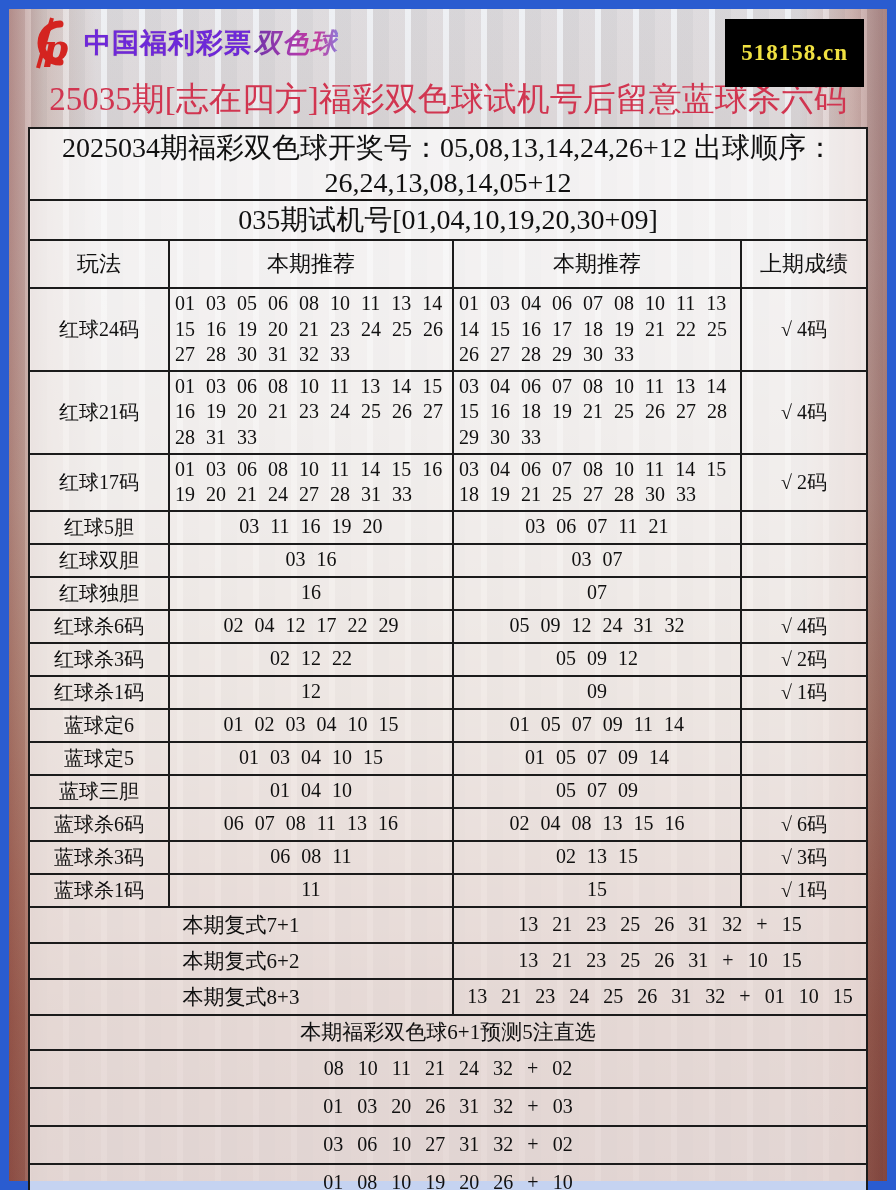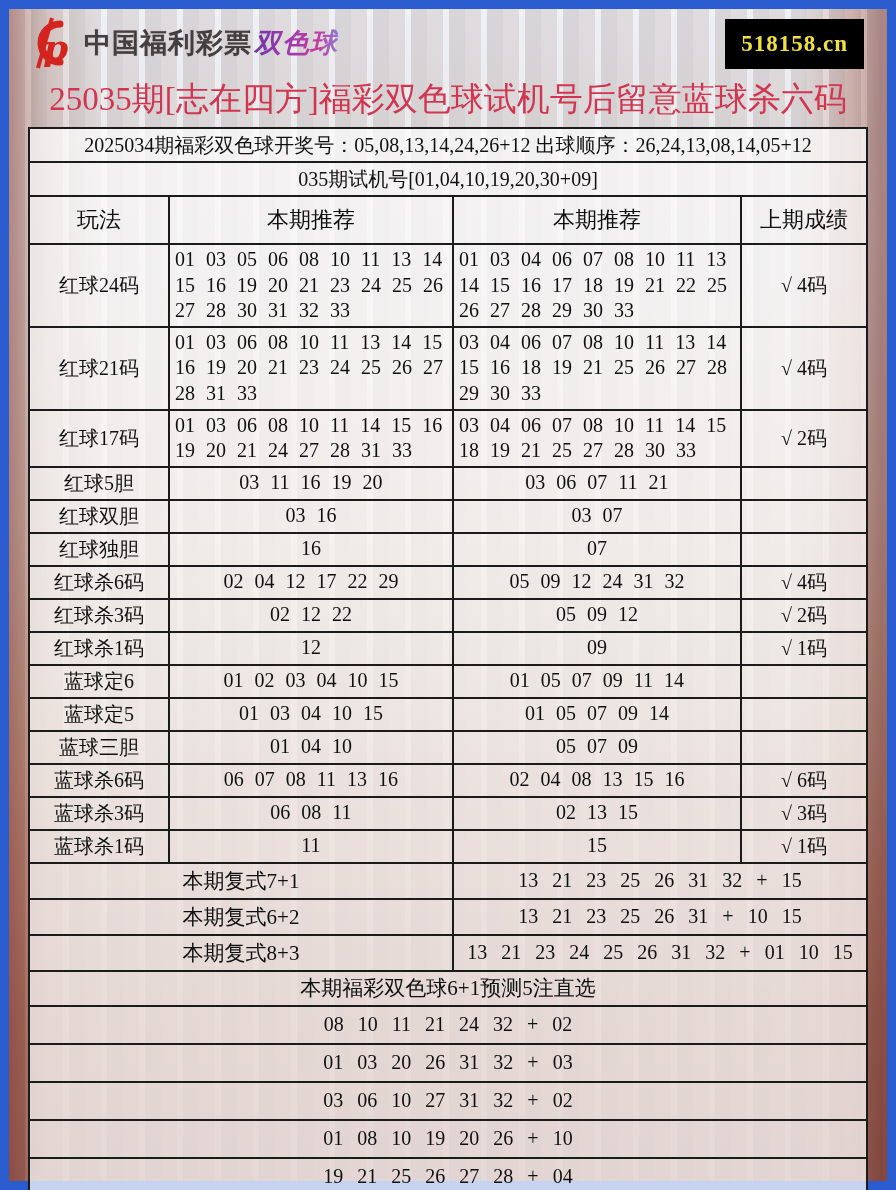--- a/index.html
+++ b/index.html
@@ -32,31 +32,31 @@
         #edeff3 0%, #e6e3e4 22%, #dcd2cb 42%,
         #cdb5a7 58%, #bb9183 74%, #ab7a6d 86%, #9e6d64 100%);
   }
   .content { position: absolute; inset: 9px 14px; }
 
   
   .top-bar { position: relative; height: 58px; margin-top: 6px; }
   .logo-group { position: absolute; left: 10px; top: 2px; display: flex; align-items: center; gap: 8px; }
   .logo-mark { width: 52px; height: 52px; }
   .brand-text { font-size: 27px; font-weight: 700; letter-spacing: 1px; }
-  .brand-org { color: #404040; text-shadow: 0 0 1px rgba(125,40,48,0.4); }
+  .brand-org { color: #6d28d9; text-shadow: 0 0 1px rgba(125,40,48,0.4); }
   .brand-product {
     background: linear-gradient(90deg, #6f35a8 0%, #a63aae 45%, #c2399b 75%, #8f7bd8 100%);
     -webkit-background-clip: text; background-clip: text; color: transparent;
     font-style: italic; margin-left: 2px;
   }
   .site-badge {
     position: absolute; right: 18px; top: 4px;
     background: #000; color: #f0e141;
     font-size: 23px; font-weight: 700;
-    padding: 12px 16px; letter-spacing: 1px;
+    padding: 21px 16px; letter-spacing: 1px;
     font-family: "Liberation Serif", "DejaVu Serif", serif;
   }
   .main-title {
     margin-top: 4px; text-align: center;
     font-size: 33px; font-weight: 400; letter-spacing: 0px;
     color: #d13550; white-space: nowrap;
   }
 
   
   table.board {
@@ -64,21 +64,21 @@
     width: 838px; margin: 5px auto 0 auto;
   }
   .board td, .board th {
     border: 2px solid #1b1b1b;
     background: rgba(252,252,252,0.74);
     color: #101010;
     font-weight: 400;
     text-align: center;
     overflow: hidden;
   }
-  td.info-cell { font-size: 20px; height: 34px; letter-spacing: 0px; }
+  td.info-cell { font-size: 28px; height: 34px; letter-spacing: 0px; }
   th.head-cell { font-size: 22px; height: 48px; }
   td.col-play  { font-size: 20px; height: 33px; }
   td.col-current, td.col-previous {
     font-size: 20px; word-spacing: 6px; line-height: 1.28;
     padding: 2px 5px;
   }
   td.num-multi { text-align: left; margin-left: 47px; }
   td.col-score { font-size: 20px; }
   td.combo-label { font-size: 21px; height: 36px; }
   td.combo-value { font-size: 20px; word-spacing: 9px; }

